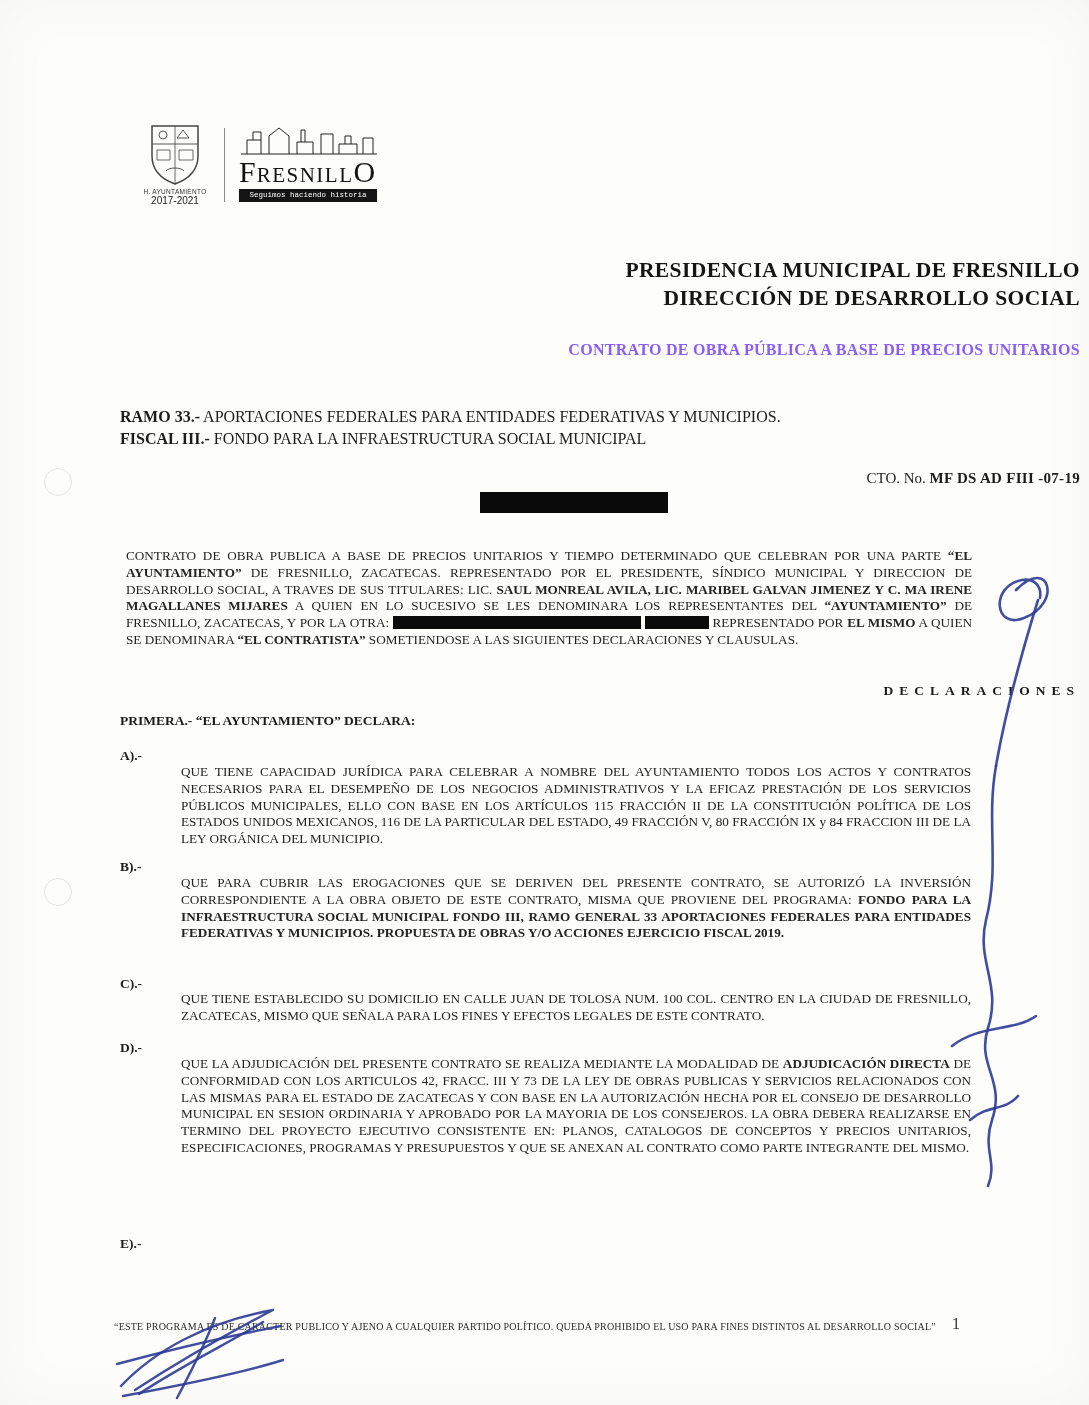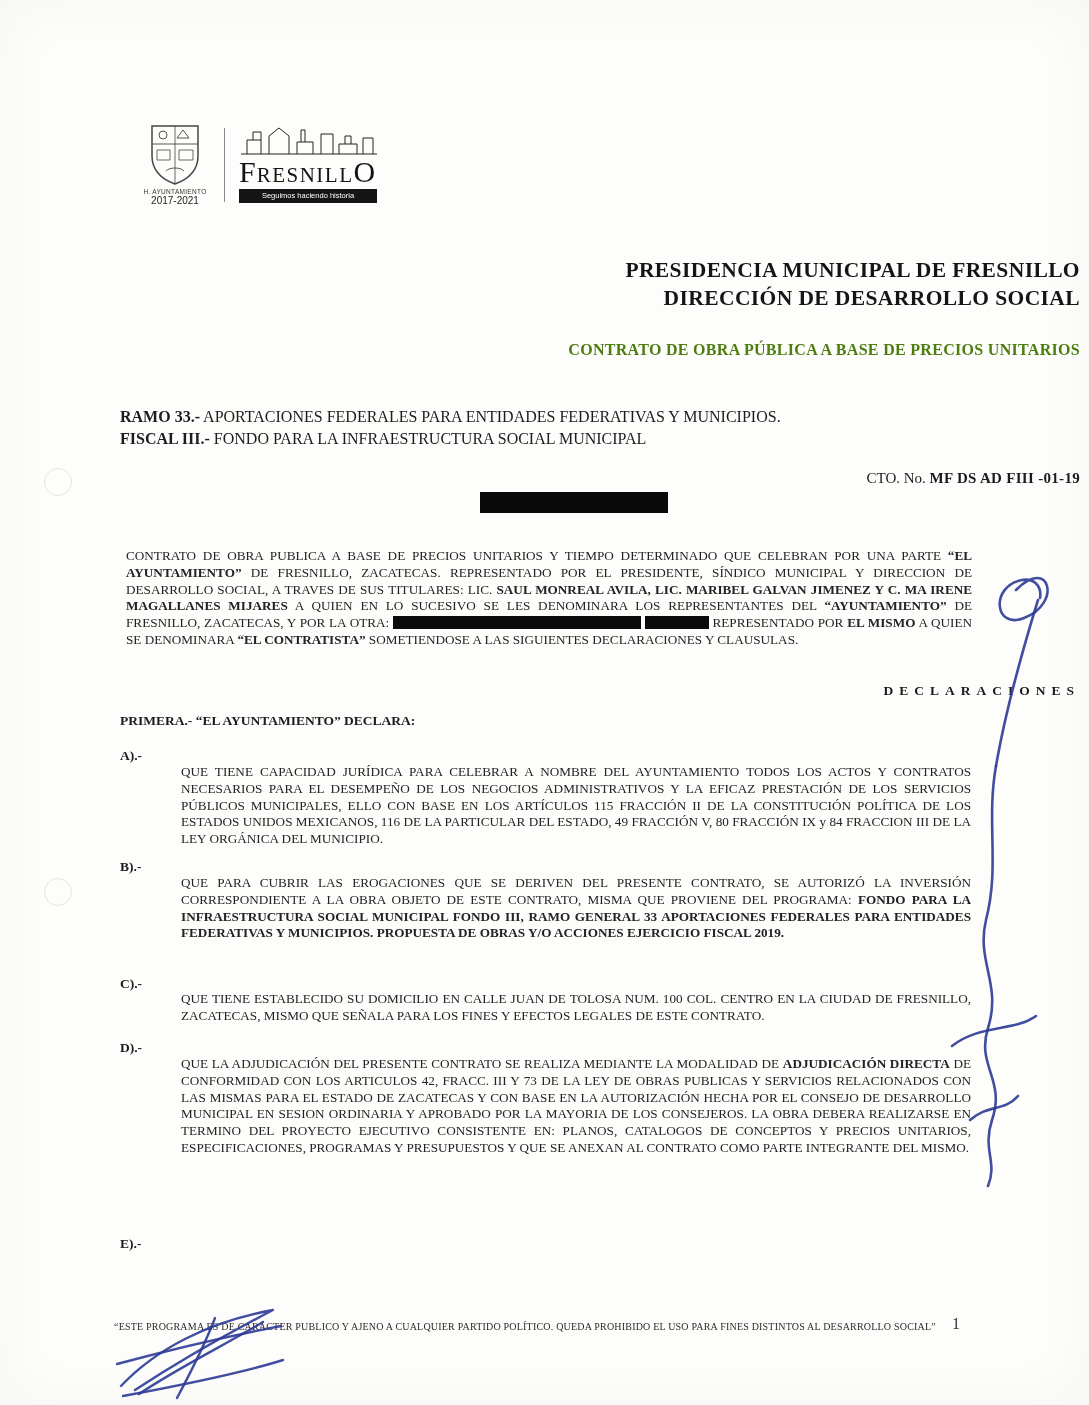--- a/index.html
+++ b/index.html
@@ -17,27 +17,27 @@
   .crest-cap1 { font-family:"Liberation Sans", sans-serif; font-size:6.5px; letter-spacing:.3px; color:#333; margin-top:2px; }
   .crest-cap2 { font-family:"Liberation Sans", sans-serif; font-size:10px; color:#222; }
   .logo-divider { width:1px; height:74px; background:#8a8a8a; margin:6px 14px 0 10px; }
   .brand { width:150px; }
   .brand .skyline { display:block; }
   .brand-name { display:flex; align-items:baseline; color:#141414; letter-spacing:1px; line-height:1; margin-top:1px; }
   .brand-name .big { font-size:30px; }
   .brand-name .mid { font-size:21px; letter-spacing:1.5px; }
   .brand-tagline {
     margin-top:2px; width:138px; background:#141414; color:#fff;
-    font-family:Liberation Sans, sans-serif; font-size:7.5px;
+    font-family:Liberation Mono, monospace; font-size:7.5px;
     text-align:center; padding:2px 0 3px;
   }
   
   .center-band { position:absolute; left:90px; width:990px; text-align:right; }
   .doc-title { top:256px; font-weight:bold; font-size:21.5px; line-height:28px; letter-spacing:.4px; color:#151515; }
-  .doc-subtitle { top:341px; font-weight:bold; font-size:16px; letter-spacing:.3px; color:#4d7c0f; }
+  .doc-subtitle { top:341px; font-weight:bold; font-size:16px; letter-spacing:.3px; color:#8b5cf6; }
   .ramo-block { position:absolute; top:406px; left:120px; width:840px; font-size:16px; line-height:22px; color:#1c1c1c; }
   .cto-line { top:470px; font-size:15px; color:#1c1c1c; }
   .cto-line b { letter-spacing:.3px; }
   
   .redact-cto { position:absolute; left:480px; top:492px; width:188px; height:21px; background:#0a0a0a; }
   .redact-inline { display:inline-block; background:#0b0b0b; height:13px; vertical-align:-2px; }
   .redact-wide { width:248px; }
   .redact-narrow { width:64px; }
   
   .body-text {
@@ -109,21 +109,21 @@
   </div>
 
   <div class="center-band doc-subtitle">CONTRATO DE OBRA PÚBLICA A BASE DE PRECIOS UNITARIOS</div>
 
   <div class="ramo-block">
     <div><b>RAMO 33.-</b><span> APORTACIONES FEDERALES PARA ENTIDADES FEDERATIVAS Y MUNICIPIOS.</span></div>
     <div><b>FISCAL III.-</b><span> FONDO PARA LA INFRAESTRUCTURA SOCIAL MUNICIPAL</span></div>
   </div>
 
   <div class="center-band cto-line">
-    <span>CTO. No. </span><b>MF DS AD FIII -01-19</b>
+    <span>CTO. No. </span><b>MF DS AD FIII -07-19</b>
   </div>
   <div class="redact-cto"></div>
 
   <p class="body-text intro"><span>CONTRATO DE OBRA PUBLICA A BASE DE PRECIOS UNITARIOS Y TIEMPO DETERMINADO QUE CELEBRAN POR UNA PARTE </span><b>“EL AYUNTAMIENTO”</b><span> DE FRESNILLO, ZACATECAS. REPRESENTADO POR EL PRESIDENTE, SÍNDICO MUNICIPAL Y DIRECCION DE DESARROLLO SOCIAL, A TRAVES DE SUS TITULARES: LIC. </span><b>SAUL MONREAL AVILA, LIC. MARIBEL GALVAN JIMENEZ Y C. MA IRENE MAGALLANES MIJARES</b><span> A QUIEN EN LO SUCESIVO SE LES DENOMINARA LOS REPRESENTANTES DEL </span><b>“AYUNTAMIENTO”</b><span> DE FRESNILLO, ZACATECAS, Y POR LA OTRA: </span><span class="redact-inline redact-wide"></span> <span class="redact-inline redact-narrow"></span><span> REPRESENTADO POR </span><b>EL MISMO</b><span> A QUIEN SE DENOMINARA </span><b>“EL CONTRATISTA”</b><span> SOMETIENDOSE A LAS SIGUIENTES DECLARACIONES Y CLAUSULAS.</span></p>
 
   <div class="center-band decl-heading">DECLARACIONES</div>
   <div class="primera">PRIMERA.- “EL AYUNTAMIENTO” DECLARA:</div>
 
   <div class="sec-label" style="top:748px">A).-</div>
   <p class="body-text sec-body" style="top:764px"><span>QUE TIENE CAPACIDAD JURÍDICA PARA CELEBRAR A NOMBRE DEL AYUNTAMIENTO TODOS LOS ACTOS Y CONTRATOS NECESARIOS PARA EL DESEMPEÑO DE LOS NEGOCIOS ADMINISTRATIVOS Y LA EFICAZ PRESTACIÓN DE LOS SERVICIOS PÚBLICOS MUNICIPALES, ELLO CON BASE EN LOS ARTÍCULOS 115 FRACCIÓN II DE LA CONSTITUCIÓN POLÍTICA DE LOS ESTADOS UNIDOS MEXICANOS, 116 DE LA PARTICULAR DEL ESTADO, 49 FRACCIÓN V, 80 FRACCIÓN IX y 84 FRACCION III DE LA LEY ORGÁNICA DEL MUNICIPIO.</span></p>

